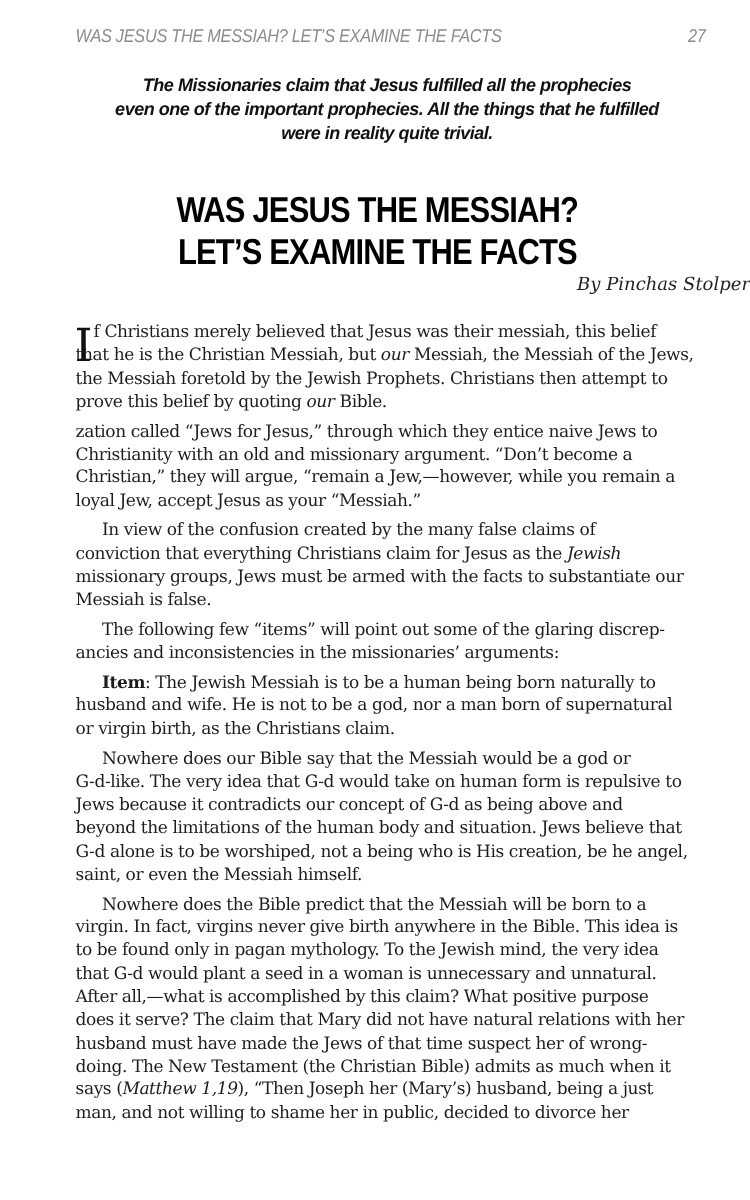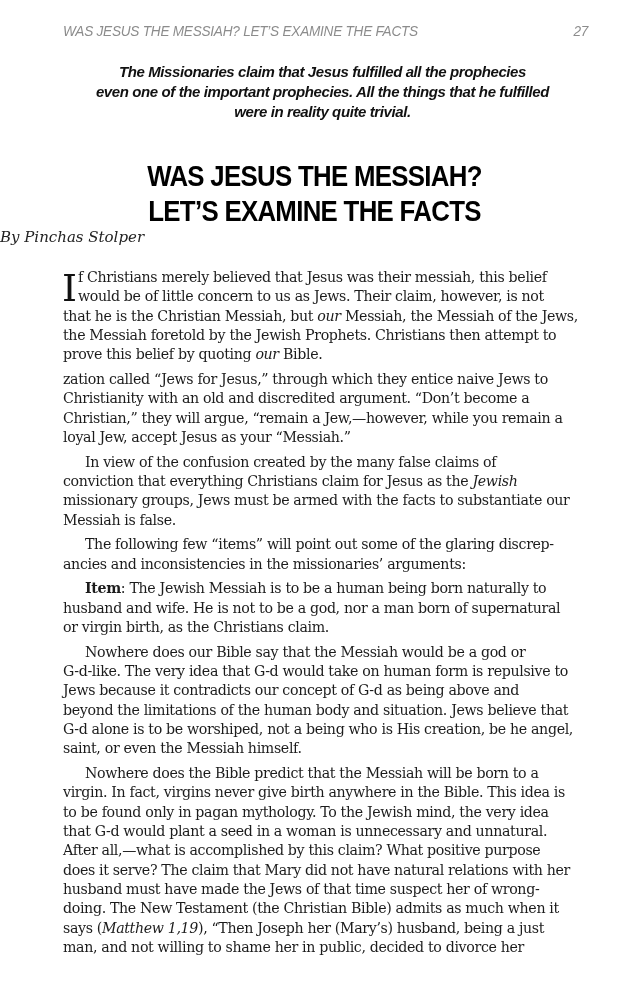--- a/index.html
+++ b/index.html
@@ -31,21 +31,21 @@
     .headline {
       position: absolute; top: 158px; left: 2px; width: 625px;
       text-align: center;
       font-family: "Liberation Sans", sans-serif;
       font-weight: bold; font-size: 30px; line-height: 35px; color: #000;
       letter-spacing: -0.8px;
     }
     .headline .line { display: block; white-space: nowrap; transform: scaleX(0.86); }
     .byline {
       position: absolute; top: 228px; left: 0; width: 625px;
-      text-align: left;
+      text-align: right;
       font-family: "DejaVu Serif", serif; font-style: italic;
       font-size: 15px; color: #222;
     }
     .body-text {
       position: absolute; top: 268px; left: 63px; width: 500px;
       font-family: "DejaVu Serif", serif;
       font-size: 14.2px; line-height: 19.3px; color: #1c1c1c;
       letter-spacing: -0.35px;
     }
     .body-text .line { display: block; white-space: nowrap; height: 19.3px; }
@@ -79,30 +79,29 @@
   <span class="line">LET’S EXAMINE THE FACTS</span>
 </div>
 
 <div class="byline">By Pinchas Stolper</div>
 
 <div class="body-text">
 
   <div style="position:relative;">
     <span class="dropcap">I</span>
     <span class="line dc-line">f Christians merely believed that Jesus was their messiah, this belief</span>
-    <span class="line dc-line">would be of little concern to us as Jews. Their claim, however, is not</span>
     <span class="line"><span>that he is the Christian Messiah, but </span><em>our</em><span> Messiah, the Messiah of the Jews,</span></span>
     <span class="line">the Messiah foretold by the Jewish Prophets. Christians then attempt to</span>
     <span class="line"><span>prove this belief by quoting </span><em>our</em><span> Bible.</span></span>
   </div>
   <div class="para-gap"></div>
 
   <div>
     <span class="line">zation called “Jews for Jesus,” through which they entice naive Jews to</span>
-    <span class="line">Christianity with an old and discredited argument. “Don’t become a</span>
+    <span class="line">Christianity with an old and missionary argument. “Don’t become a</span>
     <span class="line">Christian,” they will argue, “remain a Jew,—however, while you remain a</span>
     <span class="line">loyal Jew, accept Jesus as your “Messiah.”</span>
   </div>
   <div class="para-gap"></div>
 
   <div>
     <span class="line indent">In view of the confusion created by the many false claims of</span>
     <span class="line"><span>conviction that everything Christians claim for Jesus as the </span><em>Jewish</em></span>
     <span class="line">missionary groups, Jews must be armed with the facts to substantiate our</span>
     <span class="line">Messiah is false.</span>

